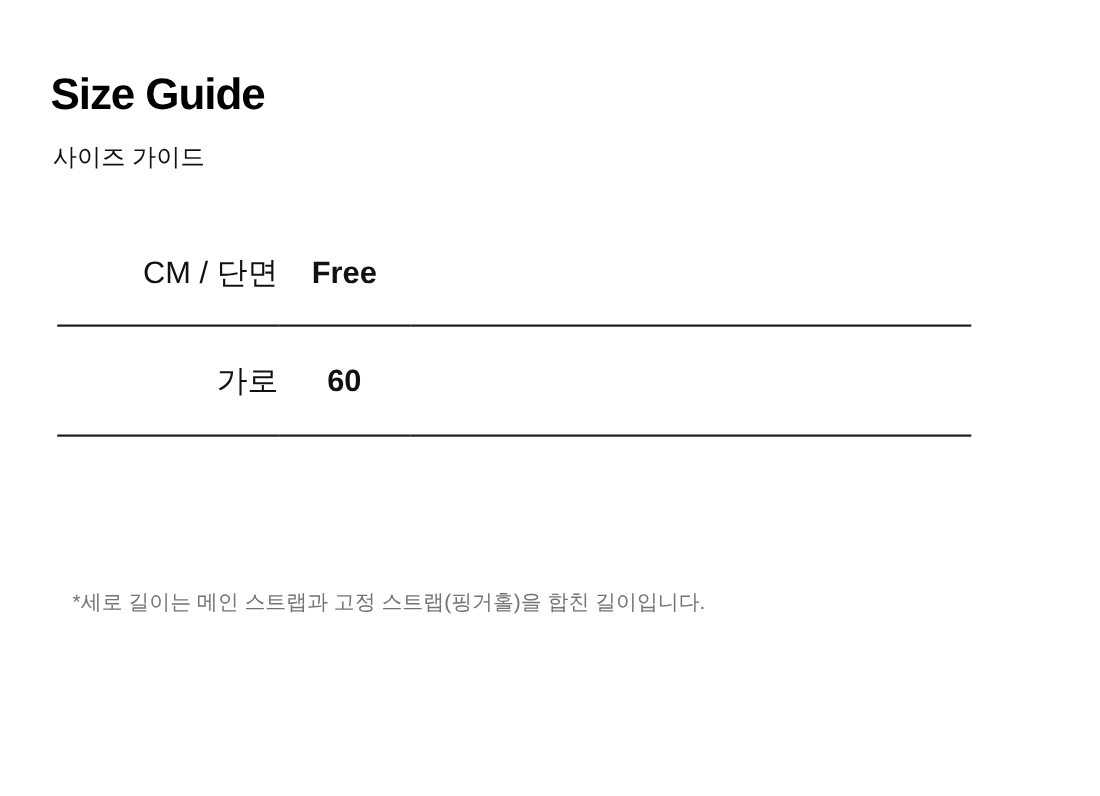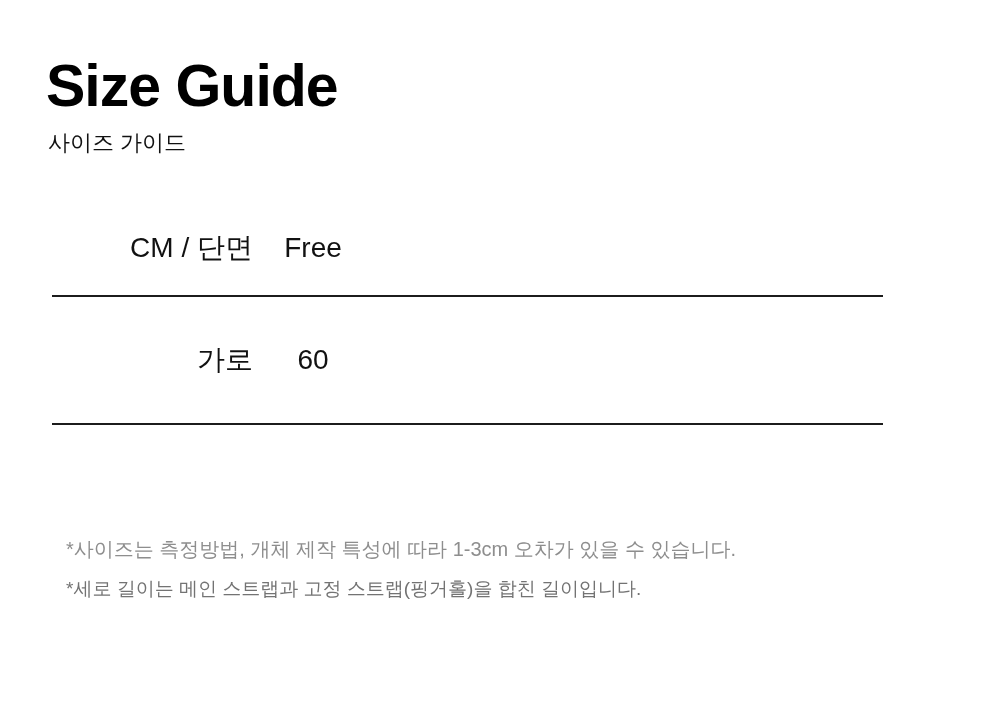--- a/index.html
+++ b/index.html
@@ -12,21 +12,21 @@
     height: 724px;
     position: relative;
     font-family: "Liberation Sans", "DejaVu Sans", sans-serif;
     color: #111111;
     overflow: hidden;
   }
   .page-title {
     position: absolute;
     left: 46px;
     top: 60px;
-    font-size: 59px;
+    font-size: 40px;
     line-height: 52px;
     font-weight: 700;
     letter-spacing: -1px;
     color: #000000;
     white-space: nowrap;
   }
   .page-subtitle {
     position: absolute;
     left: 48px;
     top: 126px;
@@ -44,37 +44,38 @@
     border-collapse: collapse;
     table-layout: fixed;
   }
   table.size-table td {
     font-size: 28px;
     color: #111111;
     vertical-align: middle;
     padding: 0;
   }
   table.size-table tr {
-    height: 128px;
+    height: 100px;
   }
   table.size-table tr.header-row {
     height: 96px;
   }
   table.size-table tr.header-row td,
   table.size-table tr.data-row td {
     border-bottom: 2px solid #1c1c1c;
   }
   td.col-label {
     width: 185px;
     text-align: right;
     padding-left: 16px !important;
   }
   td.col-value {
     width: 120px;
     text-align: center;
+    font-weight: bold;
   }
   td.col-fill {
     
   }
   .notes {
     position: absolute;
     left: 66px;
     top: 529px;
   }
   .note-line {
@@ -106,15 +107,14 @@
     </tr>
     <tr class="data-row">
       <td class="col-label">가로</td>
       <td class="col-value">60</td>
       <td class="col-fill"></td>
     </tr>
   </tbody>
 </table>
 
 <div class="notes">
-  <div class="note-line note-gray">*사이즈는 측정방법, 개체 제작 특성에 따라 1-3cm 오차가 있을 수 있습니다.</div>
   <div class="note-line note-red">*세로 길이는 메인 스트랩과 고정 스트랩(핑거홀)을 합친 길이입니다.</div>
 </div>
 
 </body></html>

